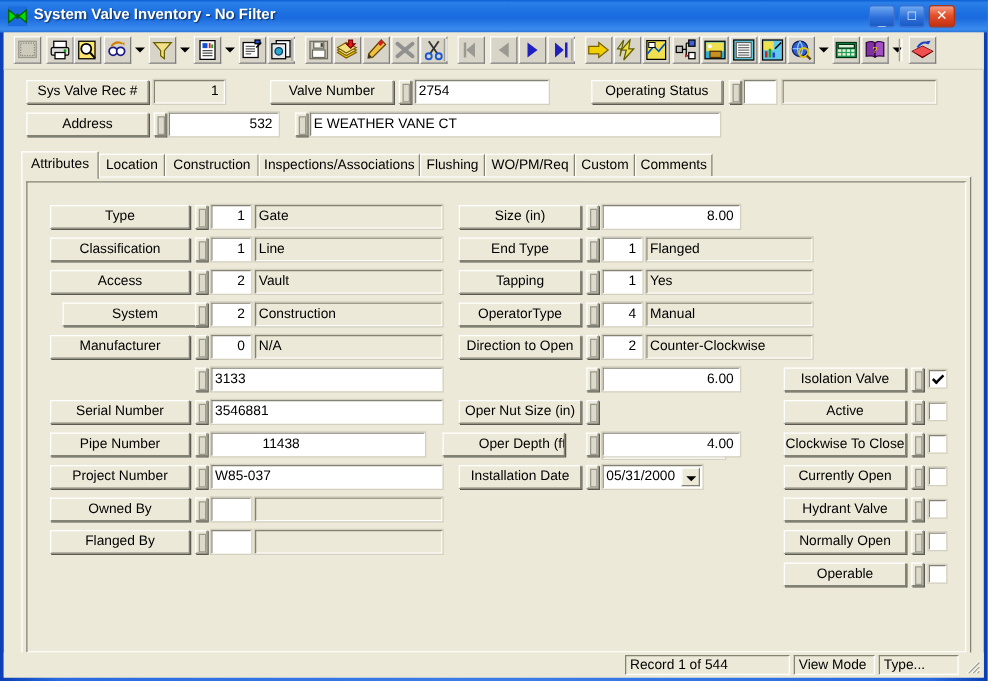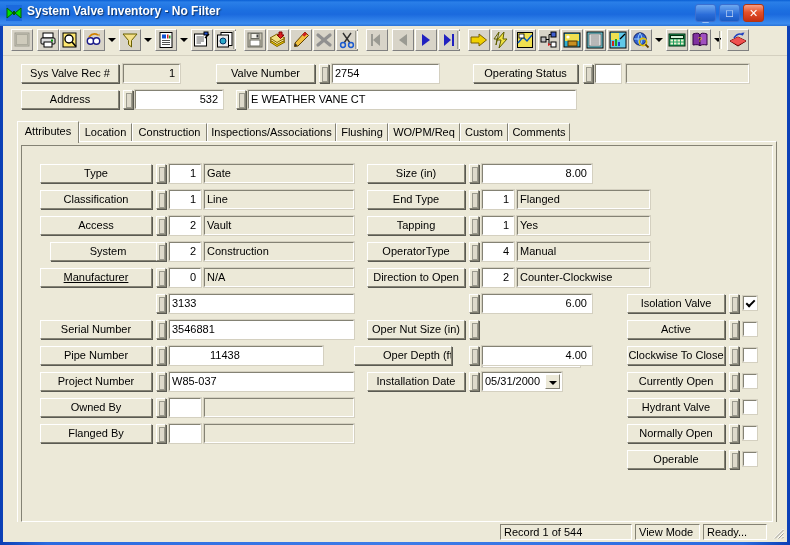--- a/index.html
+++ b/index.html
@@ -588,32 +588,32 @@
           <div class="fld rt" style="left: 147px; top: 44px; width: 32px;">1</div>
           <div class="fld ro" style="left: 182px; top: 44px; width: 150px;">Line</div>
           <div class="lblbtn" style="left: 18px; top: 70px; width: 112px;">Access</div>
           <div class="spin" style="left: 134px; top: 70px;"></div>
           <div class="fld rt" style="left: 147px; top: 70px; width: 32px;">2</div>
           <div class="fld ro" style="left: 182px; top: 70px; width: 150px;">Vault</div>
           <div class="lblbtn" style="left: 28px; top: 96px; width: 116px;">System</div>
           <div class="spin" style="left: 134px; top: 96px;"></div>
           <div class="fld rt" style="left: 147px; top: 96px; width: 32px;">2</div>
           <div class="fld ro" style="left: 182px; top: 96px; width: 150px;">Construction</div>
-          <div class="lblbtn" style="left: 18px; top: 122px; width: 112px; text-decoration: underline;">Manufacturer</div>
+          <div class="lblbtn" style="left: 18px; top: 122px; width: 112px;">Manufacturer</div>
           <div class="spin" style="left: 134px; top: 122px;"></div>
           <div class="fld rt" style="left: 147px; top: 122px; width: 32px;">0</div>
           <div class="fld ro" style="left: 182px; top: 122px; width: 150px;">N/A</div>
           <div class="spin" style="left: 134px; top: 148px;"></div>
           <div class="fld" style="left: 147px; top: 148px; width: 185px;">3133</div>
           <div class="lblbtn" style="left: 18px; top: 174px; width: 112px;">Serial Number</div>
           <div class="spin" style="left: 134px; top: 174px;"></div>
           <div class="fld" style="left: 147px; top: 174px; width: 185px;">3546881</div>
           <div class="lblbtn" style="left: 18px; top: 200px; width: 112px;">Pipe Number</div>
           <div class="spin" style="left: 134px; top: 200px;"></div>
-          <div class="fld" style="left: 147px; top: 200px; width: 154px; padding-left: 40px;">11438</div>
+          <div class="fld" style="left: 147px; top: 200px; width: 171px; padding-left: 40px;">11438</div>
           <div class="lblbtn" style="left: 18px; top: 226px; width: 112px;">Project Number</div>
           <div class="spin" style="left: 134px; top: 226px;"></div>
           <div class="fld" style="left: 147px; top: 226px; width: 185px;">W85-037</div>
           <div class="lblbtn" style="left: 18px; top: 252px; width: 112px;">Owned By</div>
           <div class="spin" style="left: 134px; top: 252px;"></div>
           <div class="fld rt" style="left: 147px; top: 252px; width: 32px;"></div>
           <div class="fld ro" style="left: 182px; top: 252px; width: 150px;"></div>
           <div class="lblbtn" style="left: 18px; top: 278px; width: 112px;">Flanged By</div>
           <div class="spin" style="left: 134px; top: 278px;"></div>
           <div class="fld rt" style="left: 147px; top: 278px; width: 32px;"></div>
@@ -668,21 +668,21 @@
           <div class="chk" style="left: 721px; top: 280px;"></div>
           <div class="lblbtn" style="left: 605px; top: 304px; width: 98px;">Operable</div>
           <div class="spin" style="left: 707px; top: 304px;"></div>
           <div class="chk" style="left: 721px; top: 306px;"></div>
         </div>
     </div>
 
     <div id="statusbar">
       <div class="sbpane" style="left:497px;width:132px;">Record 1 of 544</div>
       <div class="sbpane" style="left:632px;width:65px;">View Mode</div>
-      <div class="sbpane" style="left:700px;width:64px;">Ready...</div>
+      <div class="sbpane" style="left:700px;width:64px;">Type...</div>
       <span id="grip">
         <svg width="14" height="14" viewBox="0 0 14 14">
           <g stroke="#ffffff" stroke-width="1">
             <line x1="12.5" y1="3" x2="3" y2="12.5"></line>
             <line x1="12.5" y1="6.5" x2="6.5" y2="12.5"></line>
             <line x1="12.5" y1="10" x2="10" y2="12.5"></line>
           </g>
           <g stroke="#9d9d93" stroke-width="1">
             <line x1="12.5" y1="4" x2="4" y2="12.5"></line>
             <line x1="12.5" y1="7.5" x2="7.5" y2="12.5"></line>

